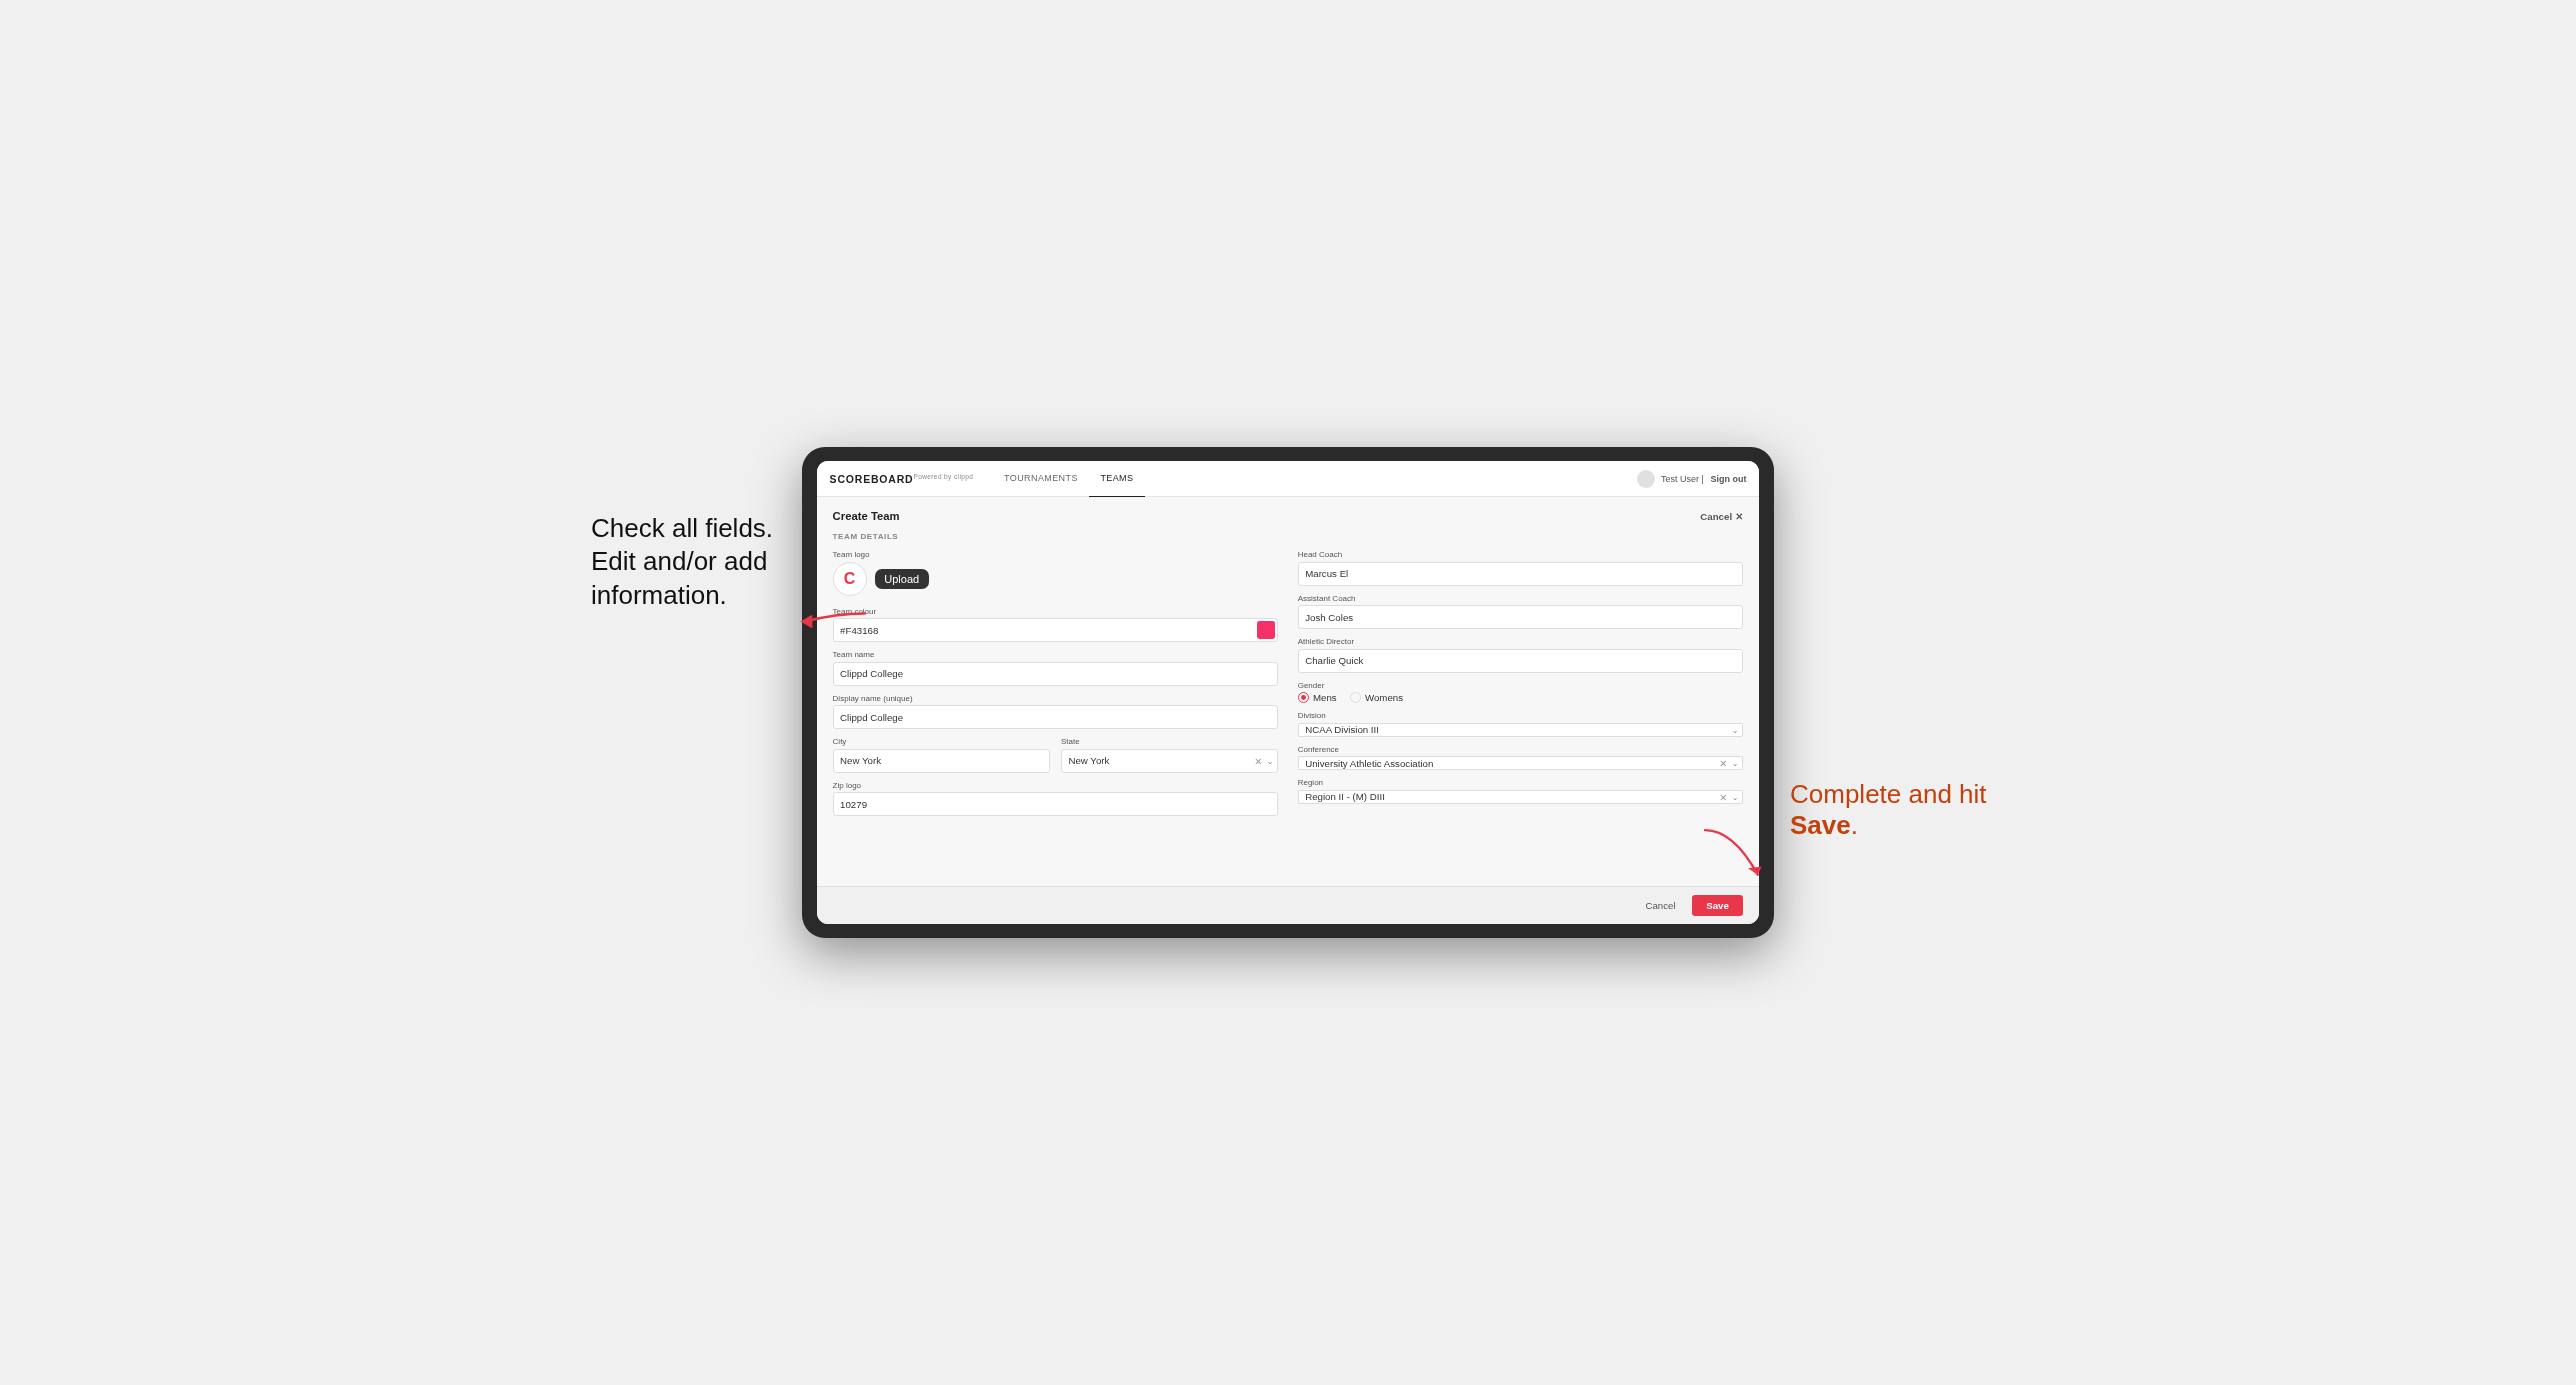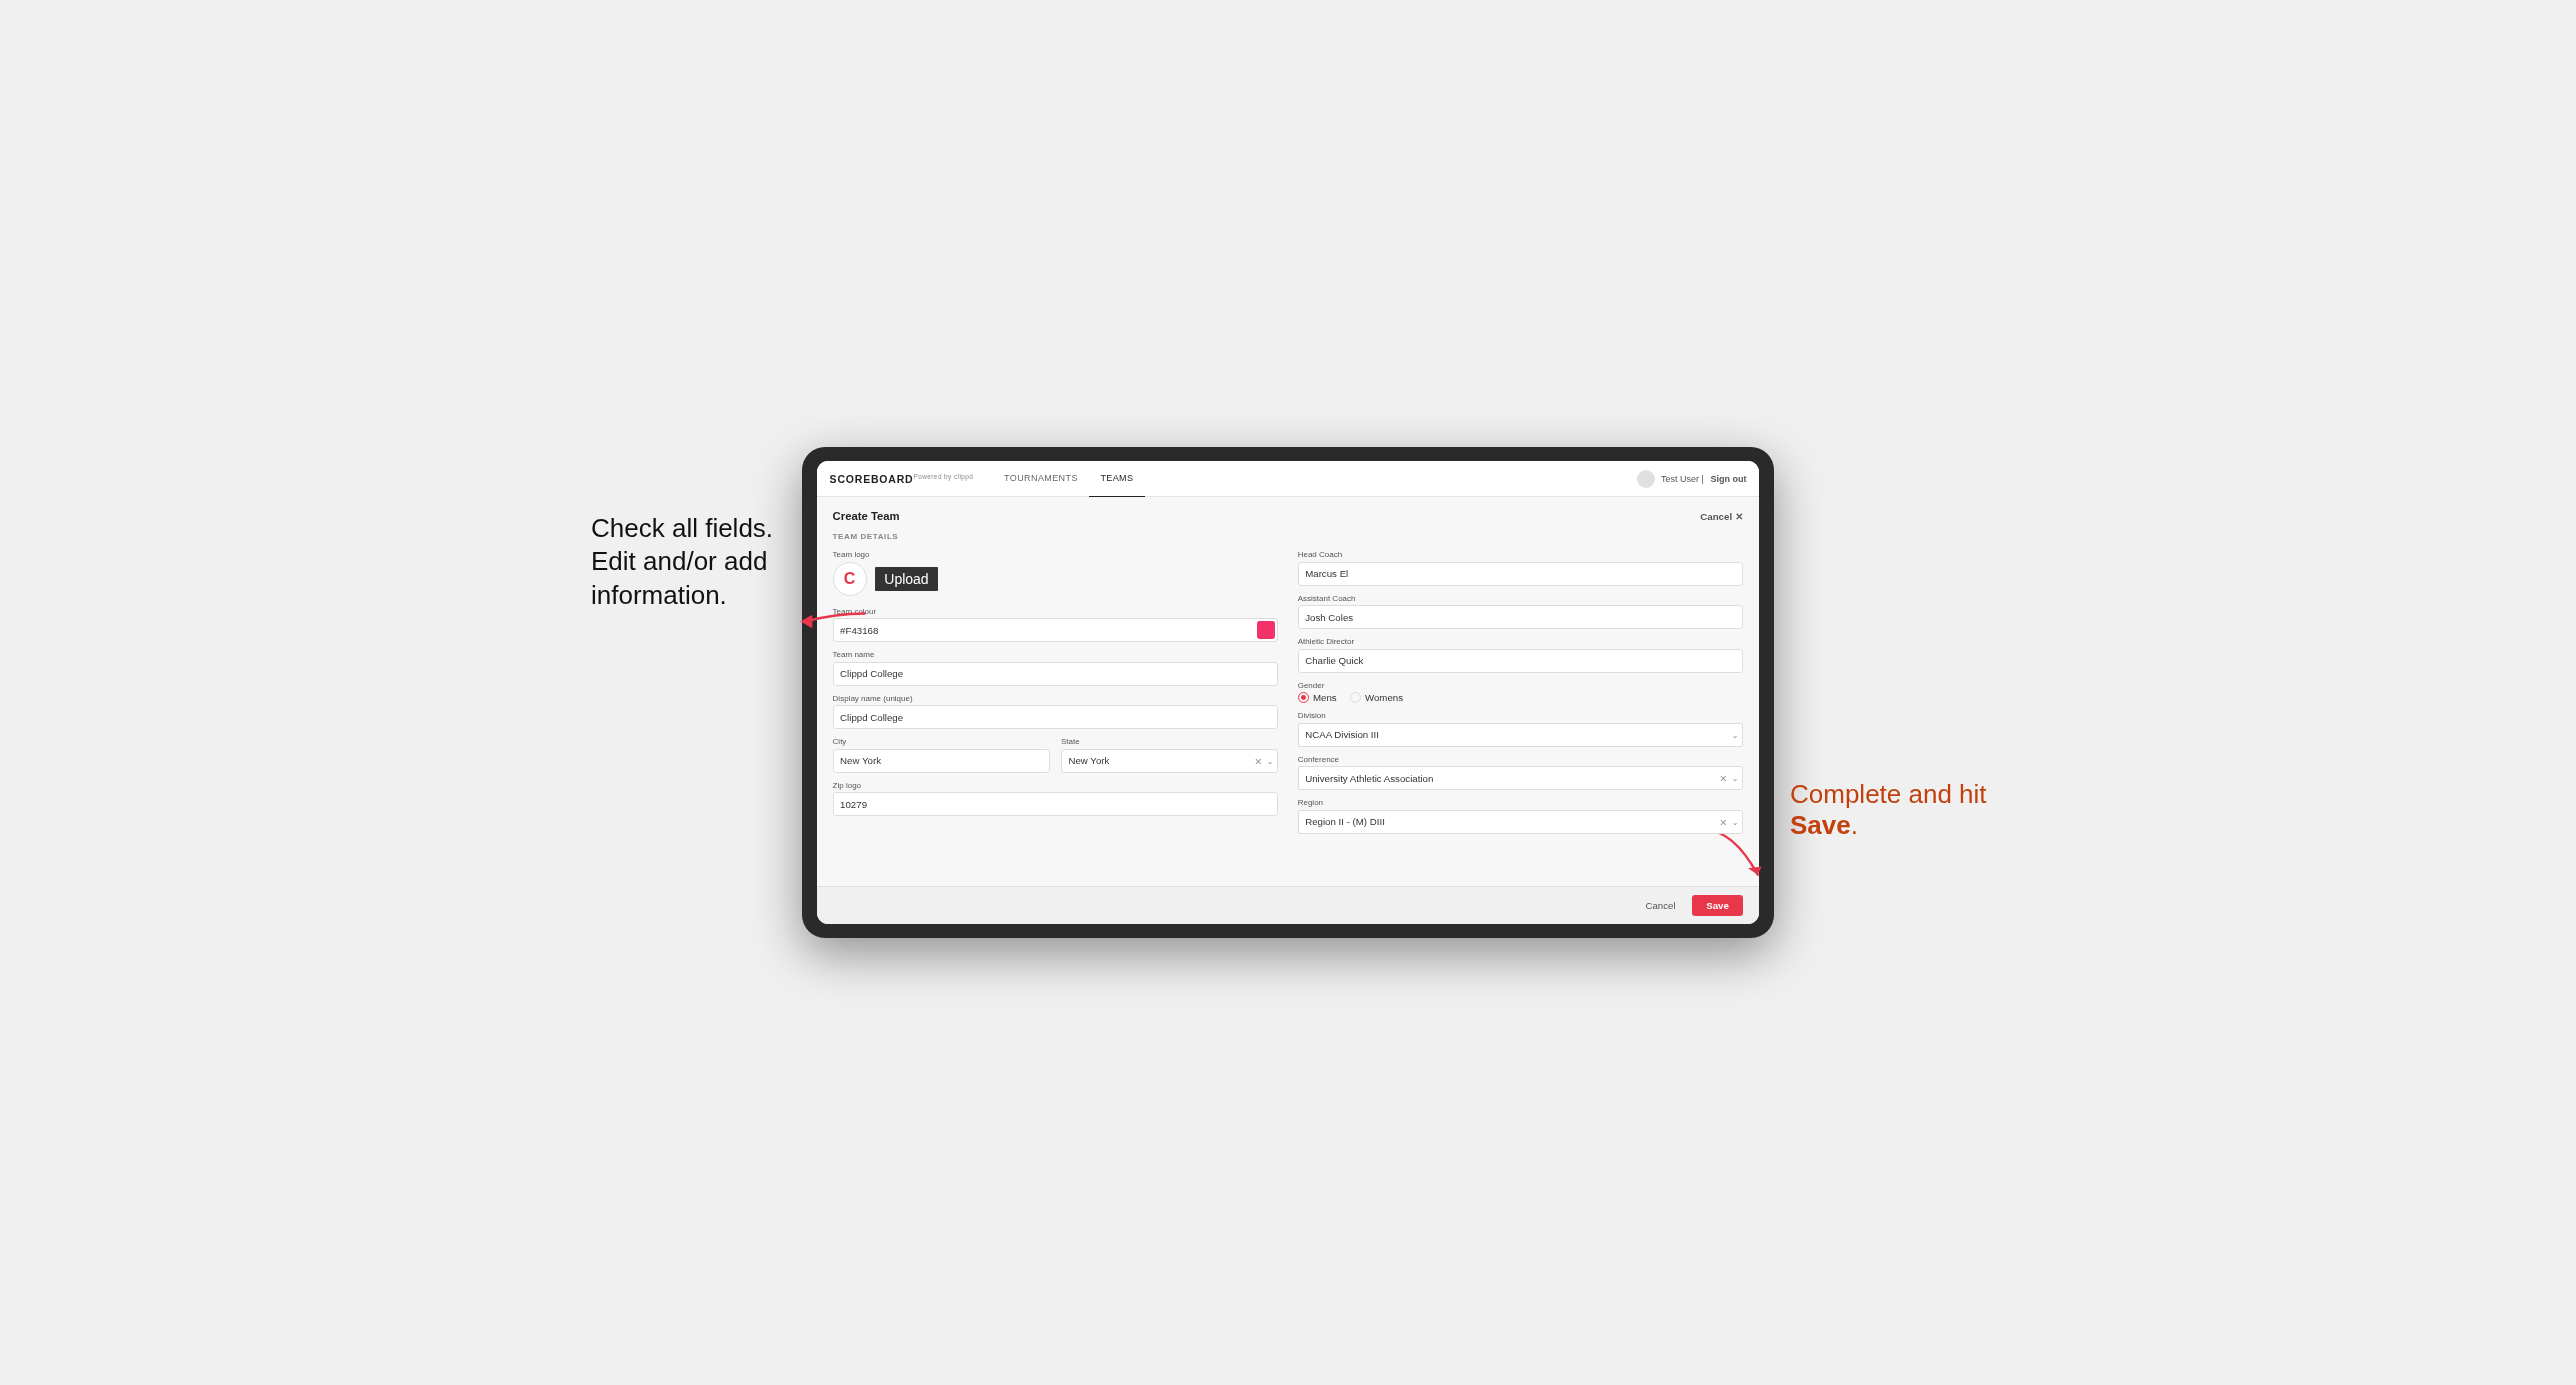--- a/index.html
+++ b/index.html
@@ -222,23 +222,23 @@
       justify-content: center;
       font-size: 16px;
       font-weight: 700;
       color: #e8374a;
     }
 
     .upload-btn {
       background: #333;
       color: #fff;
       border: none;
-      border-radius: 1px;
+      border-radius: 7px;
       padding: 4px 9.7px;
-      font-size: 14px;
+      font-size: 11px;
       cursor: pointer;
     }
 
     
     .color-input-wrap {
       position: relative;
       display: flex;
       align-items: center;
       justify-content: center;
     }
@@ -339,21 +339,21 @@
       background: #e8374a;
     }
 
     
     .dropdown-wrap {
       position: relative;
     }
 
     .dropdown-wrap select {
       width: 100%;
-      height: 24px;
+      height: 14px;
       border: 0.8px solid #ddd;
       border-radius: 2px;
       padding: 0 6.5px;
       font-size: 9.7px;
       color: #333;
       background: #fff;
       appearance: none;
       cursor: pointer;
     }
 

